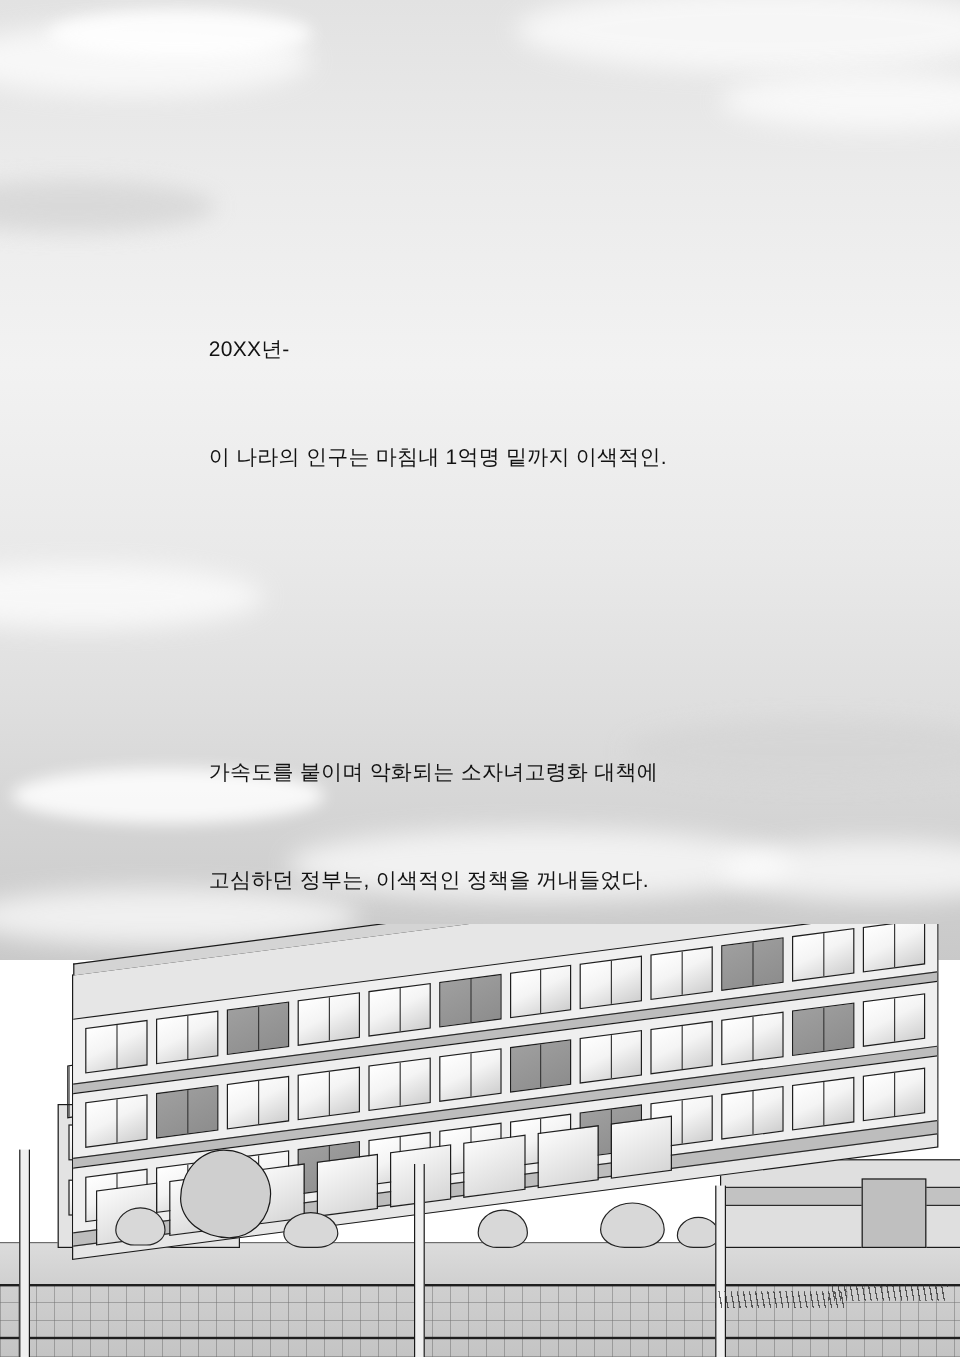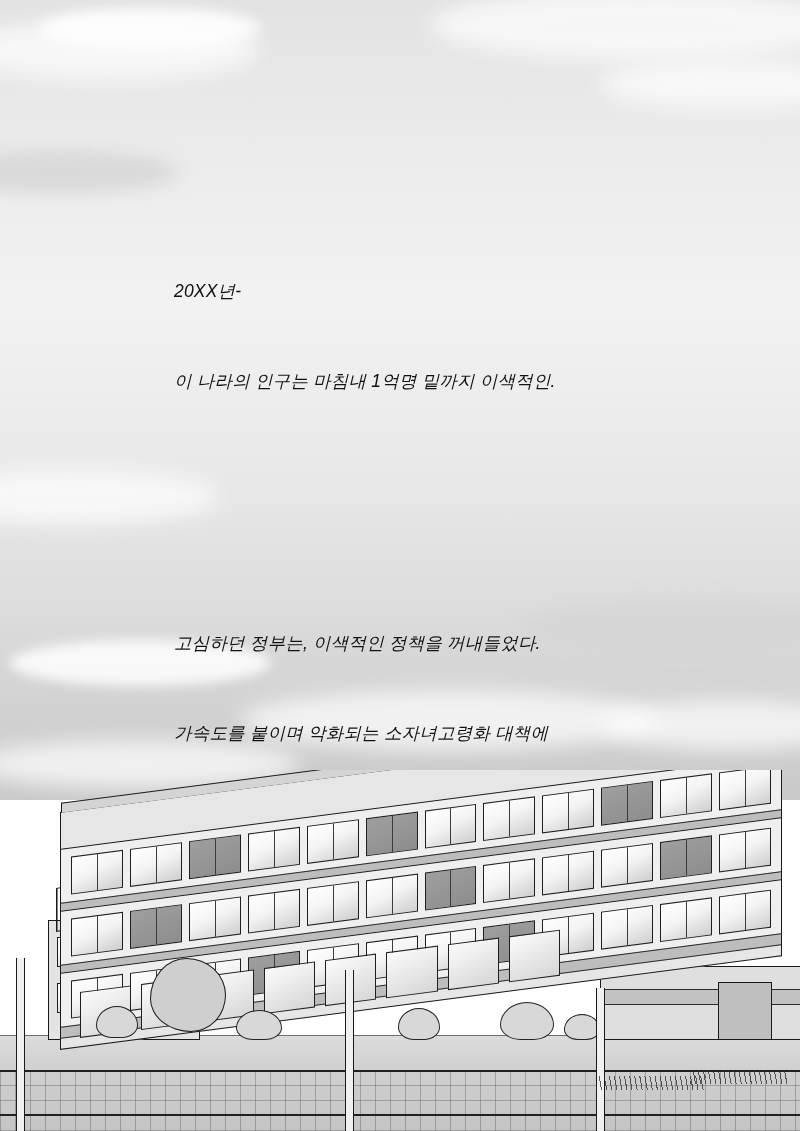--- a/index.html
+++ b/index.html
@@ -50,21 +50,21 @@
     top: 126px;
     width: 520px;
     color: #121212;
     font-size: 17.5px;
     line-height: 30px;
     letter-spacing: .2px;
     white-space: pre-wrap;
   }
   .narration .block { margin: 0 0 22px 0; }
   .narration .block:last-child { margin-bottom: 0; }
-  .narration .line { display: block; font-style: italic; }
+  .narration .line { display: block; }
 
   
   .scene {
     position: absolute;
     left: 0;
     top: 770px;
     width: 800px;
     height: 361px;
     overflow: hidden;
   }
@@ -298,22 +298,22 @@
   </div>
 
   <div class="narration">
 
     <p class="block">
       <span class="line">20XX년-</span>
       <span class="line">이 나라의 인구는 마침내 1억명 밑까지 이색적인.</span>
     </p>
 
     <p class="block">
+      <span class="line">가속도를 붙이며 악화되는 소자녀고령화 대책에</span>
       <span class="line">고심하던 정부는, 이색적인 정책을 꺼내들었다.</span>
-      <span class="line">가속도를 붙이며 악화되는 소자녀고령화 대책에</span>
     </p>
 
     <p class="block">
       <span class="line">세뇌였다.</span>
     </p>
 
     
 
     
 

